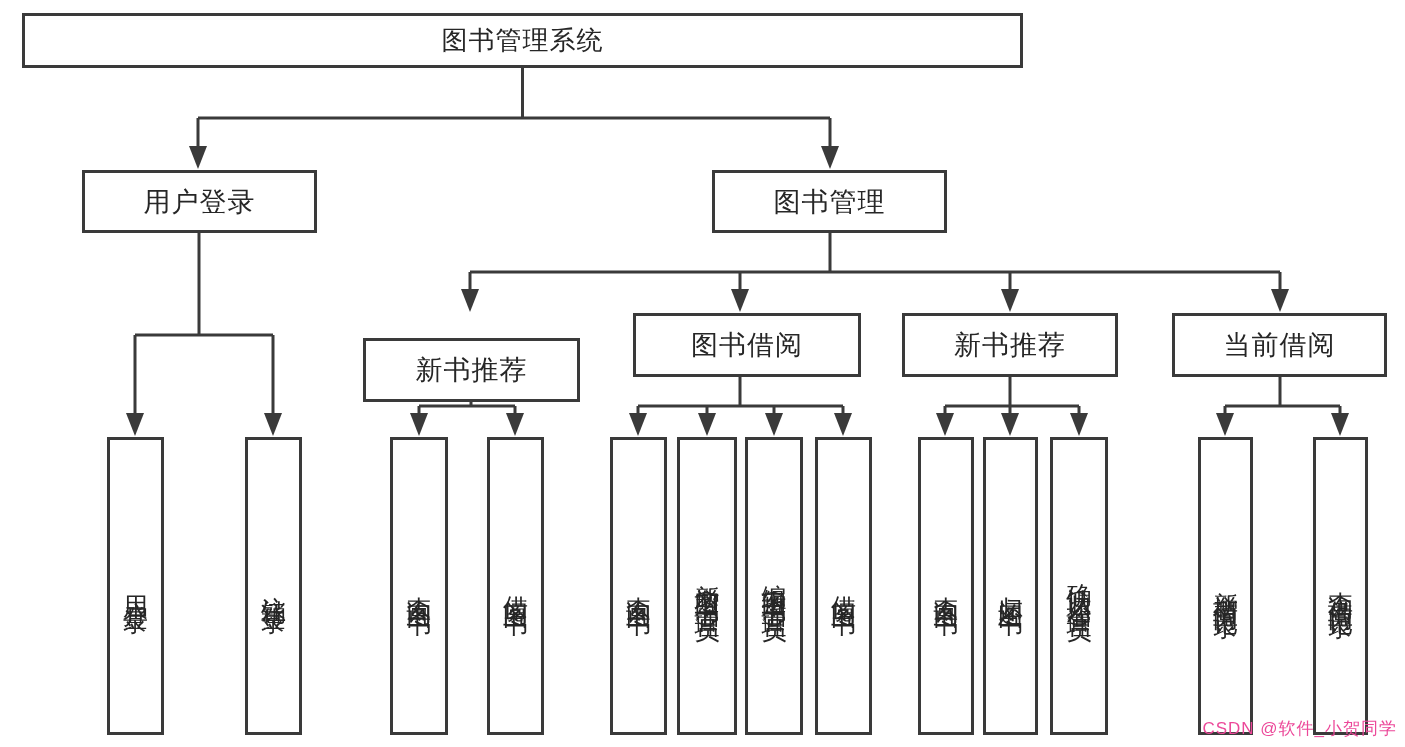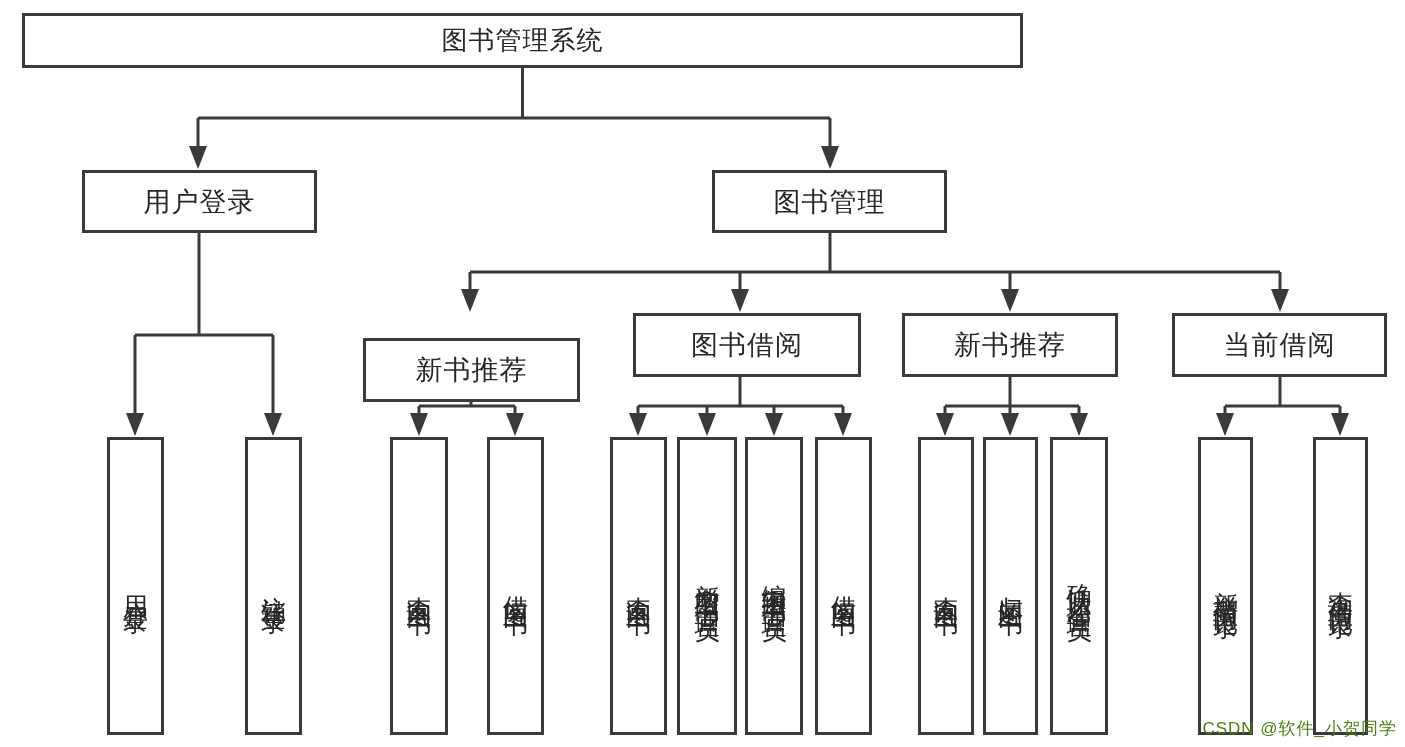--- a/index.html
+++ b/index.html
@@ -46,21 +46,21 @@
     text-orientation: mixed;
     font-size: 25px;
     letter-spacing: 5px;
     line-height: 1;
   }
   .watermark {
     position: absolute;
     right: 8px;
     bottom: 7px;
     font-size: 17px;
-    color: #4d7c0f;
+    color: #ec4899;
     letter-spacing: 1px;
     white-space: nowrap;
   }
 </style>
 </head>
 <body>
 
 <div class="canvas">
 
   <svg class="wires" viewBox="0 0 1405 747" xmlns="http://www.w3.org/2000/svg">

